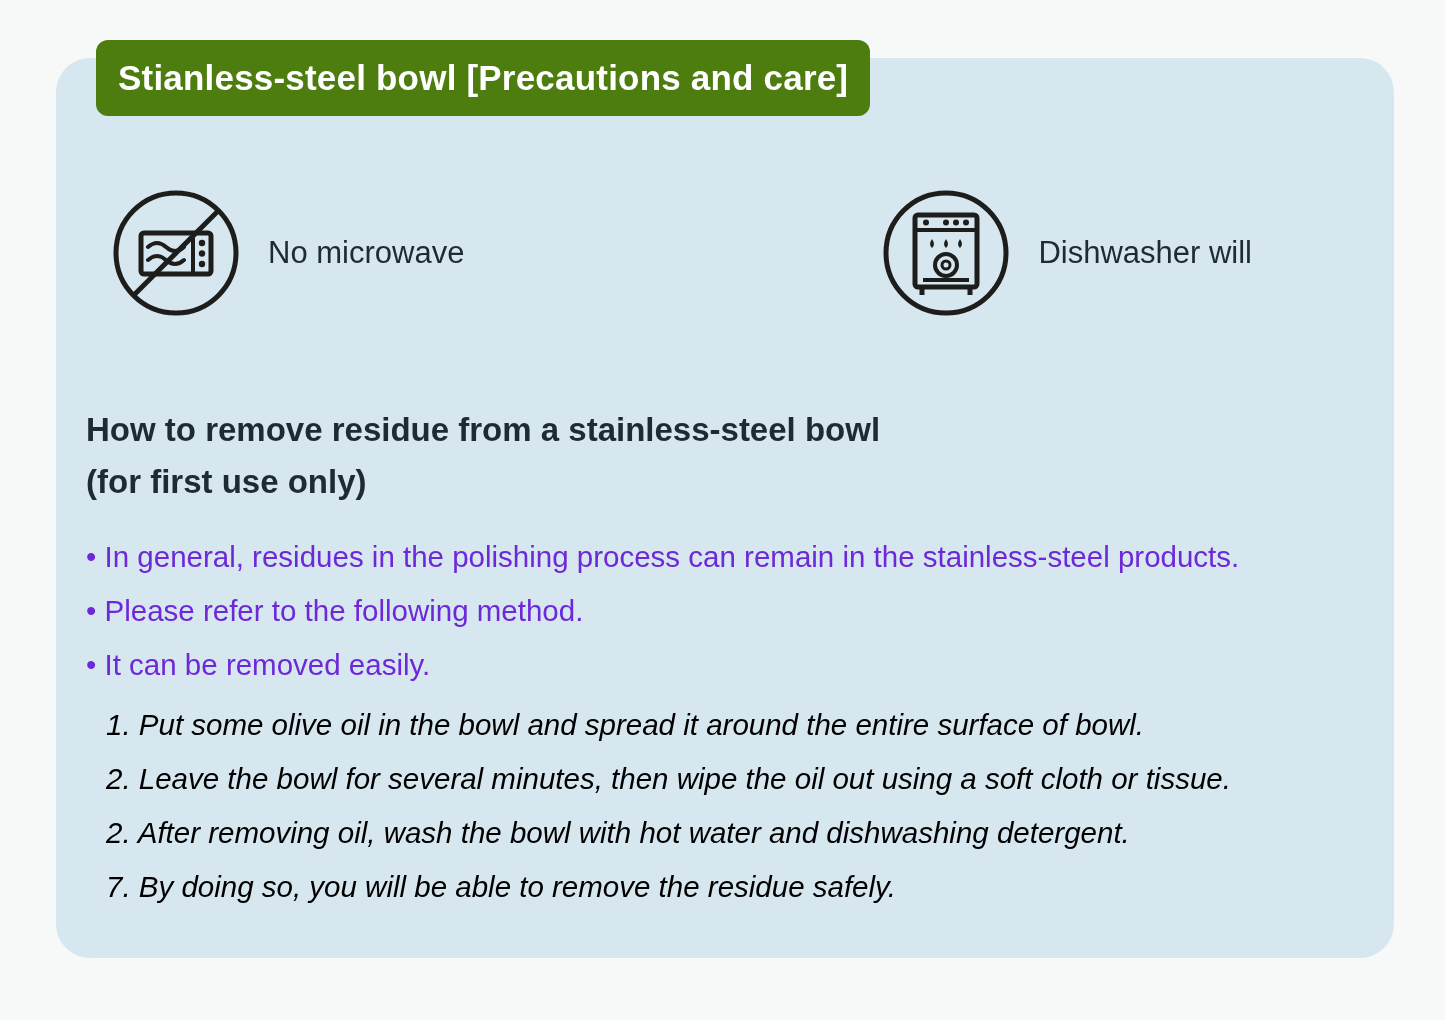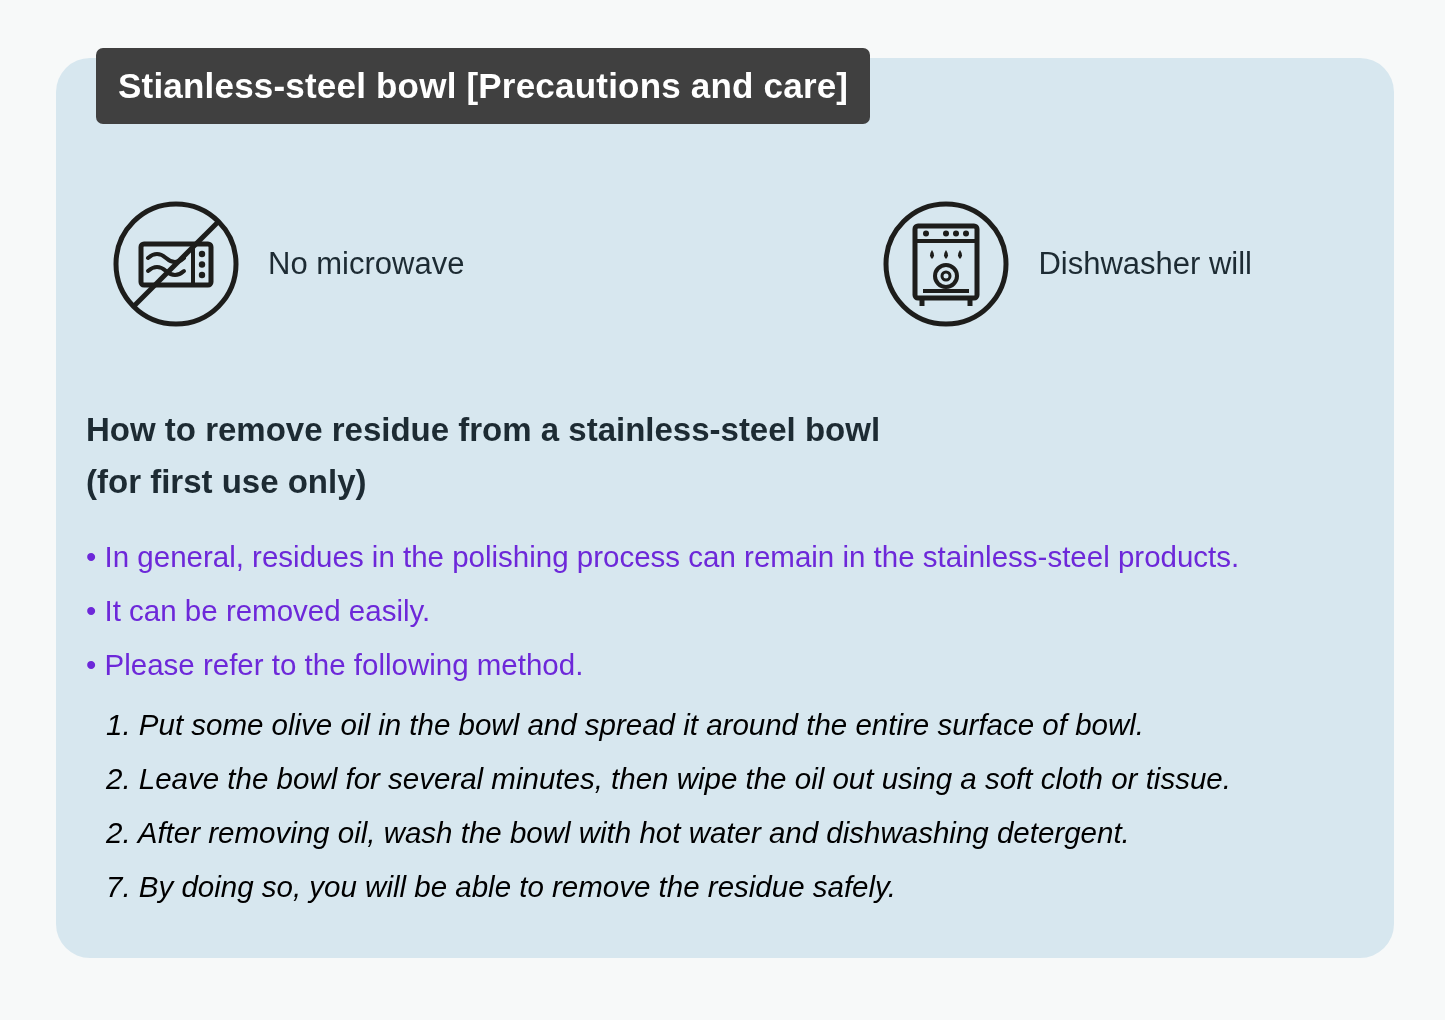--- a/index.html
+++ b/index.html
@@ -28,41 +28,41 @@
     top: 58px;
     width: 1338px;
     height: 900px;
     background: #d7e7ef;
     border-radius: 34px;
   }
 
   .title-bar {
     position: absolute;
     left: 96px;
-    top: 48px;
+    top: 40px;
     height: 76px;
-    background: #404040;
-    border-radius: 7px;
+    background: #4d7c0f;
+    border-radius: 12px;
     display: flex;
     align-items: center;
     padding: 0 22px;
     box-sizing: border-box;
   }
   .title-text {
     color: #ffffff;
     font-size: 35px;
     font-weight: bold;
     letter-spacing: 0.2px;
     white-space: nowrap;
   }
 
   .icon-row {
     position: absolute;
     left: 108px;
-    top: 196px;
+    top: 185px;
     display: flex;
     align-items: flex-end;
   }
   .icon-item {
     display: flex;
     align-items: center;
   }
   .icon-item.second {
     margin-left: 414px;
   }
@@ -170,22 +170,22 @@
     </div>
 
   </div>
 
   <div class="body-block">
     <div class="heading">How to remove residue from a stainless-steel bowl</div>
     <div class="heading">(for first use only)</div>
 
     <ul class="bullets">
       <li>• In general, residues in the polishing process can remain in the stainless-steel products.</li>
+      <li>• Please refer to the following method.</li>
       <li>• It can be removed easily.</li>
-      <li>• Please refer to the following method.</li>
     </ul>
 
     <ol class="steps">
       <li>1. Put some olive oil in the bowl and spread it around the entire surface of bowl.</li>
       <li>2. Leave the bowl for several minutes, then wipe the oil out using a soft cloth or tissue.</li>
       <li>2. After removing oil, wash the bowl with hot water and dishwashing detergent.</li>
       <li>7. By doing so, you will be able to remove the residue safely.</li>
     </ol>
   </div>
 

